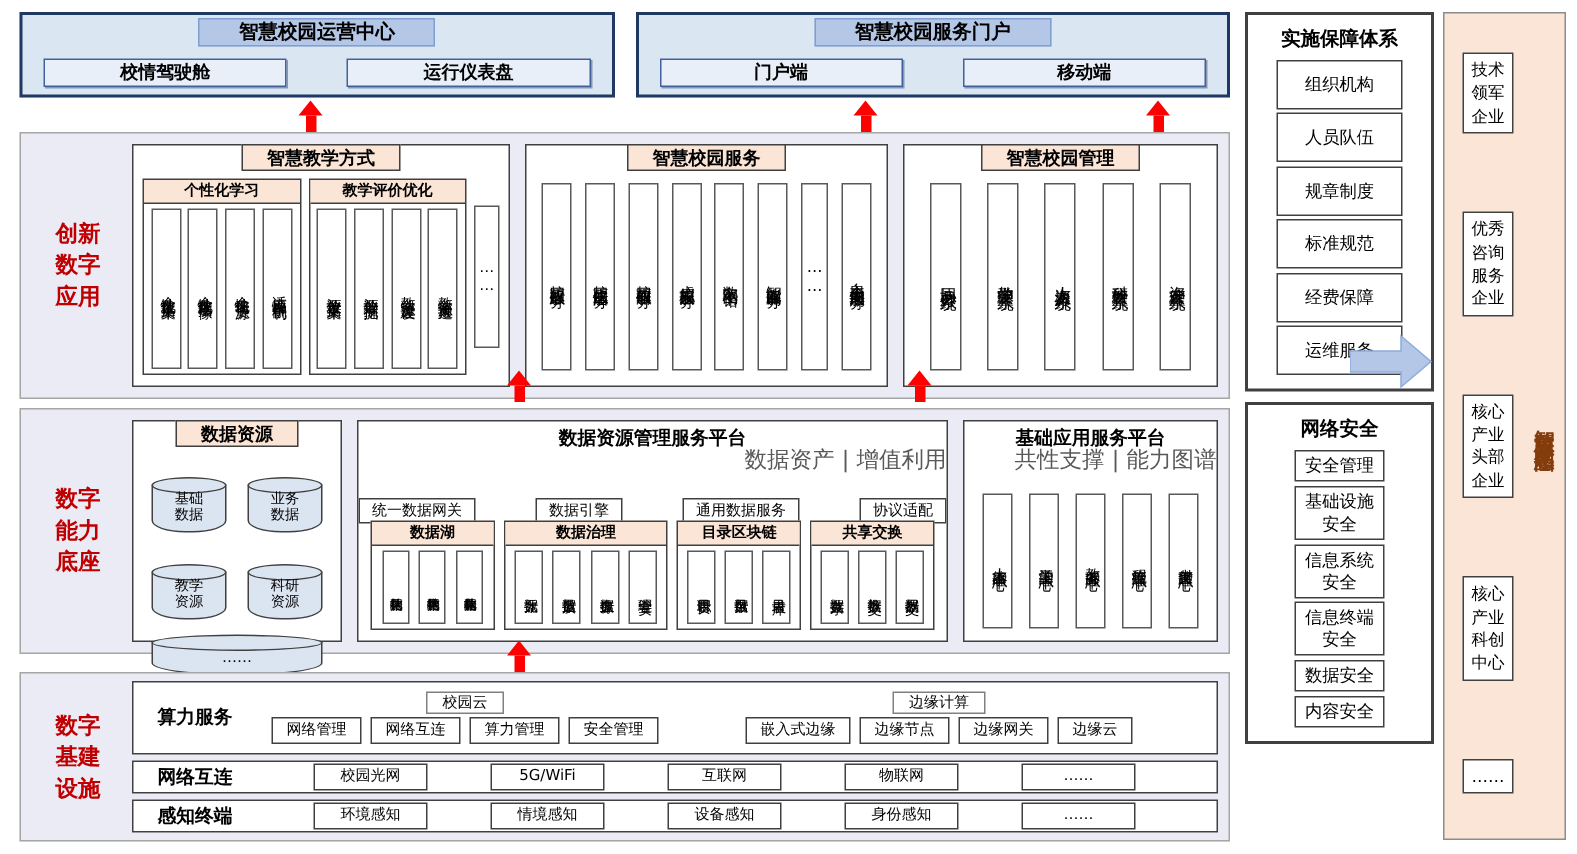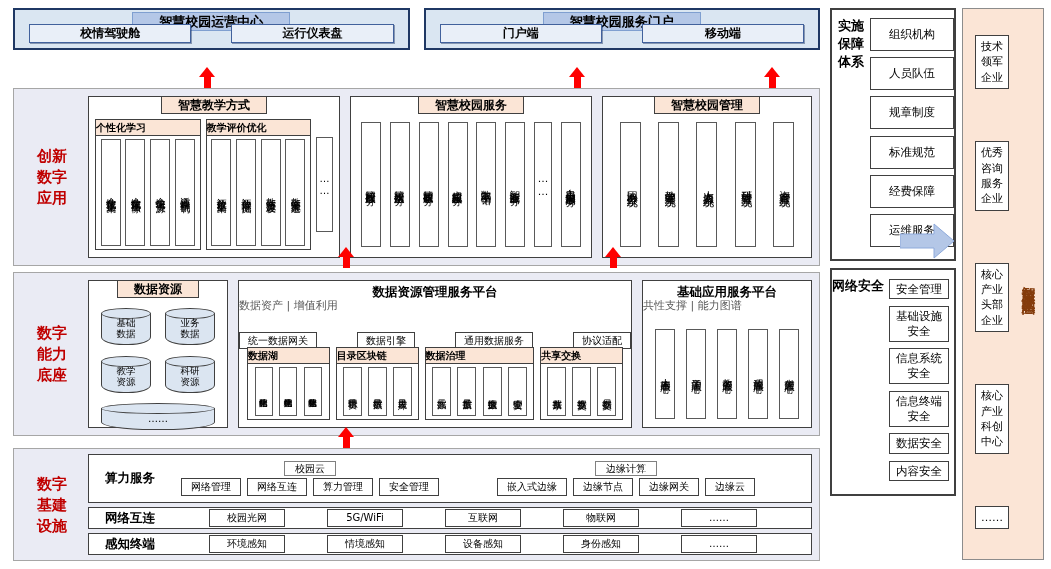--- a/index.html
+++ b/index.html
@@ -1,19 +1,19 @@
 <!DOCTYPE html>
 <html style="--accent-red: #c00000; --arrow-red: #fe0000; --pink-header: #fbe5d6; --blue-panel: #dae6f2; --blue-tab: #b4c7e7; --eco-bg: #fbe5d6; --eco-title: #843c0c;"><head>
 <meta charset="utf-8">
 <style>
   html,body{margin:0;padding:0;background:#fff}
   .canvas{position:relative;width:1051px;height:569px;background:#fff;font-family:"DejaVu Sans",sans-serif;color:#000;overflow:hidden}
 
   
-  .top-row{position:absolute;left:13px;top:8px;width:807px;height:42px;display:flex;gap:14px}
+  .top-row{position:absolute;left:13px;top:8px;width:807px;height:57px;display:flex;gap:14px}
   .top-box{flex:1;background:var(--blue-panel,#dae6f2);border:2px solid #1f3864;position:relative;box-sizing:border-box}
   .top-tab{position:absolute;top:2px;left:50%;transform:translateX(-50%);background:var(--blue-tab,#b4c7e7);border:1px solid #7f9fd0;padding:0 26px;font-size:13px;font-weight:bold;white-space:nowrap;line-height:17px}
   .top-btns{position:absolute;left:14px;right:14px;bottom:5px;display:flex;gap:40px;justify-content:center}
   .top-btn{flex:1;max-width:168px;background:#e9eff8;border:1px solid #41619c;box-shadow:1px 1px 0 rgba(31,56,100,.45);text-align:center;font-size:12px;font-weight:bold;line-height:17px}
 
   
   .section{position:absolute;left:13px;width:807px;background:#eaebf4;border:1px solid #a6a6a6;box-sizing:border-box}
   #sec-innovation{top:88px;height:178px}
   #sec-capability{top:272px;height:164px}
   #sec-infra{top:448px;height:113px}
@@ -22,47 +22,47 @@
 
   .white-box{background:#fff;border:1px solid #404040;position:relative;box-sizing:border-box}
   .box-tab{position:absolute;top:-1px;left:50%;transform:translateX(-50%);background:var(--pink-header,#fbe5d6);border:1px solid #404040;padding:0 16px;font-size:12px;font-weight:bold;white-space:nowrap;line-height:16px;z-index:2}
 
   .teach-box{width:252px}
   .service-box{width:242px}
   .mgmt-box{flex:1}
 
   .teach-groups{position:absolute;left:6px;right:6px;top:22px;bottom:7px;display:flex;gap:5px}
   .group{flex:1;border:1px solid #404040;background:#fff;display:flex;flex-direction:column;min-width:0}
-  .group-header{background:var(--pink-header,#fbe5d6);border-bottom:1px solid #404040;text-align:left;font-size:10px;font-weight:bold;line-height:15px;white-space:nowrap}
+  .group-header{background:var(--pink-header,#fbe5d6);border-bottom:1px solid #404040;text-align:center;font-size:10px;font-weight:bold;line-height:15px;white-space:nowrap}
   .group-cols{flex:1;display:flex;justify-content:space-evenly;align-items:stretch;padding:3px 2px;gap:2px;min-height:0}
 
   .vcol{writing-mode:vertical-lr;text-orientation:upright;background:#fff;border:1px solid #595959;text-align:center;padding:3px 2px;letter-spacing:1px;box-sizing:border-box}
   .f85{font-size:8.5px;letter-spacing:0}
   .f95{font-size:9.5px;letter-spacing:0}
   .f10{font-size:10px}
   .f105{font-size:10.5px}
   .f11{font-size:11px}
   .more-col{align-self:center;height:72%;font-size:10px}
 
   .cols-row{position:absolute;left:10px;right:10px;top:25px;bottom:10px;display:flex;justify-content:space-between}
   .cols-row.spread{justify-content:space-evenly;gap:10px}
 
   
   .dr-box{width:140px}
   .plat-box{flex:1}
   .base-box{width:170px}
   .cyl-grid{position:absolute;left:12px;right:12px;top:26px;bottom:8px;display:grid;grid-template-columns:1fr 1fr;gap:10px 14px;align-content:space-between}
-  .cyl{position:relative;background:#dbe5f1;border:1px solid #404040;border-radius:0 0 45% 45%/0 0 8px 8px;height:30px;margin-top:6px;display:flex;align-items:center;justify-content:center}
+  .cyl{position:relative;background:#dbe5f1;border:1px solid #404040;border-radius:0 0 45% 45%/0 0 8px 8px;height:30px;margin-top:16px;display:flex;align-items:center;justify-content:center}
   .cyl::before{content:"";position:absolute;left:-1px;right:-1px;top:-6px;height:11px;background:#dbe5f1;border:1px solid #404040;border-radius:50%;box-sizing:border-box}
   .cyl-text{position:relative;z-index:1;font-size:9.5px;line-height:1.15;text-align:center;width:2.2em}
   .cyl-wide{grid-column:1/3;height:20px;margin-top:5px}
   .cyl-wide .cyl-text{width:auto;font-size:10px}
 
   .plat-title{margin-top:3px;text-align:center;font-weight:bold;font-size:12.5px;line-height:16px}
-  .plat-sub{text-align:left;font-size:11px;color:#595959;line-height:12px}
+  .plat-sub{text-align:right;font-size:15px;color:#595959;line-height:12px}
   .gw-row{display:flex;justify-content:space-between;gap:10px;margin-top:20px}
   .gw{border:1px solid #404040;background:#fff;font-size:10px;line-height:15px;padding:0 8px;white-space:nowrap}
   .plat-groups{position:absolute;left:8px;right:8px;top:66px;bottom:7px;display:flex;gap:6px}
   .g3{flex:3}.g4{flex:4}
   .base-cols{position:absolute;left:12px;right:12px;top:48px;bottom:8px;display:flex;justify-content:space-between}
 
   
   .infra-col{position:absolute;left:74px;right:7px;top:5px;bottom:5px;display:flex;flex-direction:column;gap:4px}
   .infra-box{background:#fff;border:1px solid #404040;display:flex;align-items:center;box-sizing:border-box}
   .infra-row1{height:49px}
@@ -74,21 +74,21 @@
   .chip{border:1px solid #404040;background:#fff;font-size:10px;line-height:16px;padding:0 9px;text-align:center;white-space:nowrap}
   .chip-row.wide-gap{gap:42px;margin-left:28px}
   .wchip{min-width:56px}
 
   
   .up-arrow{position:absolute;width:18px;display:flex;flex-direction:column;align-items:center;z-index:4}
   .up-arrow .tri{width:0;height:0;border-left:8px solid transparent;border-right:8px solid transparent;border-bottom:10px solid var(--arrow-red,#fe0000)}
   .up-arrow .stem{width:7px;height:11px;background:var(--arrow-red,#fe0000)}
 
   
-  .right-panel{position:absolute;left:830px;width:126px;background:#fff;border:2px solid #404040;box-sizing:border-box;display:flex;flex-direction:row}
+  .right-panel{position:absolute;left:830px;width:126px;background:#fff;border:2px solid #404040;box-sizing:border-box;display:flex;flex-direction:column}
   #panel-guarantee{top:8px;height:253px}
   #panel-security{top:268px;height:228px}
   .panel-title{text-align:center;font-weight:bold;font-size:13px;margin-top:7px}
   .panel-items{flex:1;display:flex;flex-direction:column;justify-content:space-evenly;align-items:center;padding:2px 0 6px}
   .p-item{border:1px solid #404040;background:#fff;width:84px;text-align:center;font-size:11.5px;line-height:1.3;padding:8px 0;box-sizing:border-box}
   #panel-security .p-item{width:60px;padding:2px 3px}
 
   .chevron{position:absolute;z-index:5}
 
   
@@ -206,35 +206,35 @@
           </div>
         <div class="plat-groups">
           <div class="group g3">
             <div class="group-header">数据湖</div>
             <div class="group-cols">
                 <div class="vcol f85">结构化数据</div>
                 <div class="vcol f85">半结构化数据</div>
                 <div class="vcol f85">非结构化数据</div>
               </div>
           </div>
-          <div class="group g3">
-            <div class="group-header">目录区块链</div>
-            <div class="group-cols">
-                <div class="vcol f95">职责目录</div>
-                <div class="vcol f95">数据目录</div>
-                <div class="vcol f95">库表目录</div>
-              </div>
-          </div>
           <div class="group g4">
             <div class="group-header">数据治理</div>
             <div class="group-cols">
                 <div class="vcol f95">元数据</div>
                 <div class="vcol f95">数据质量</div>
                 <div class="vcol f95">数据血缘</div>
                 <div class="vcol f95">安全管理</div>
+              </div>
+          </div>
+          <div class="group g3">
+            <div class="group-header">目录区块链</div>
+            <div class="group-cols">
+                <div class="vcol f95">职责目录</div>
+                <div class="vcol f95">数据目录</div>
+                <div class="vcol f95">库表目录</div>
               </div>
           </div>
           <div class="group g3">
             <div class="group-header">共享交换</div>
             <div class="group-cols">
                 <div class="vcol f95">数据共享</div>
                 <div class="vcol f95">数据交换</div>
                 <div class="vcol f95">数据交易</div>
               </div>
           </div>

